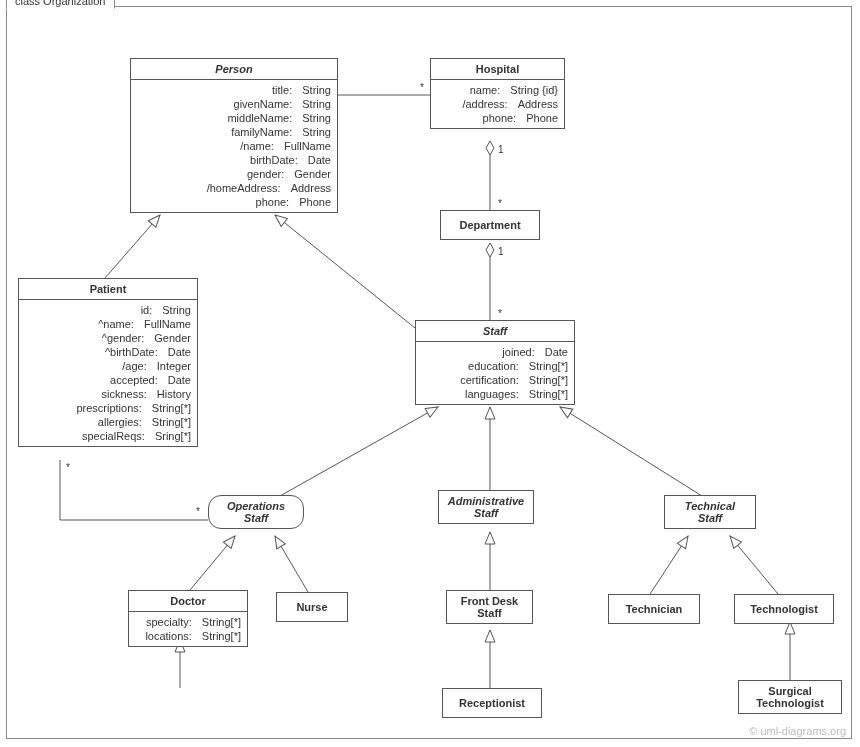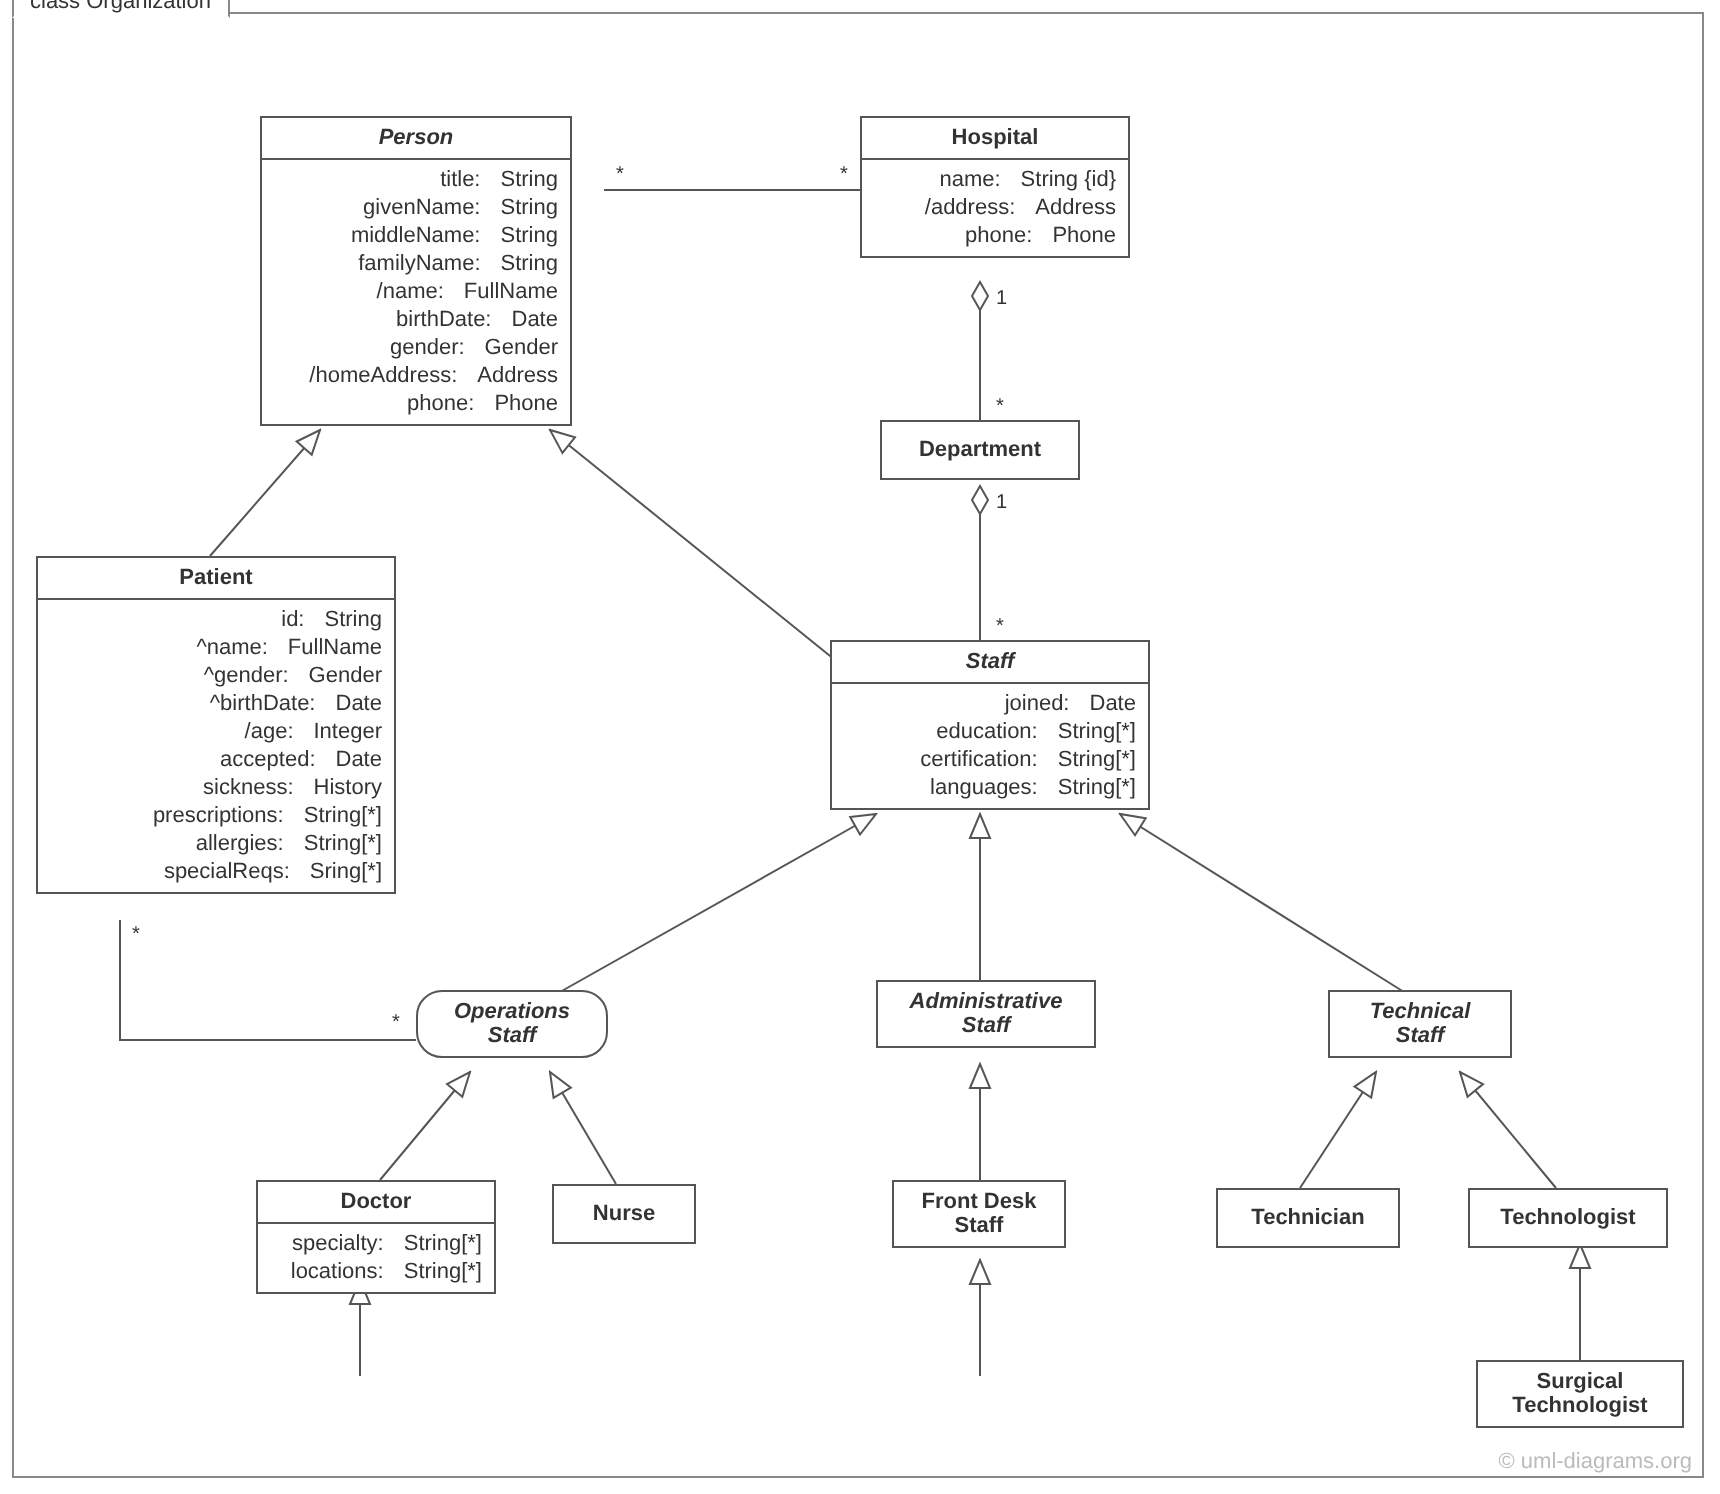--- a/index.html
+++ b/index.html
@@ -132,21 +132,21 @@
 
   <span class="mult" style="left:308px; top:82px;">*</span>
   <span class="mult" style="left:420px; top:82px;">*</span>
   <span class="mult" style="left:498px; top:144px;">1</span>
   <span class="mult" style="left:498px; top:198px;">*</span>
   <span class="mult" style="left:498px; top:246px;">1</span>
   <span class="mult" style="left:498px; top:308px;">*</span>
   <span class="mult" style="left:66px; top:462px;">*</span>
   <span class="mult" style="left:196px; top:506px;">*</span>
 
-  <div class="class-box" style="left:130px; top:58px; width:156px;">
+  <div class="class-box" style="left:130px; top:58px; width:208px;">
     <div class="class-title">Person</div>
     <div class="class-attrs">
       <div class="attr-row">
           <span>title:</span>
           <span>String</span>
         </div>
       <div class="attr-row">
           <span>givenName:</span>
           <span>String</span>
         </div>
@@ -269,21 +269,21 @@
           <span>String[*]</span>
         </div>
     </div>
   </div>
 
   <div class="class-box" style="left:208px; top:495px; width:96px;border-radius:13px;">
     <div class="class-title" style="border-bottom:none; white-space:pre-line;">Operations
 Staff</div>
   </div>
 
-  <div class="class-box" style="left:438px; top:490px; width:110px;">
+  <div class="class-box" style="left:438px; top:490px; width:96px;">
     <div class="class-title" style="border-bottom:none; white-space:pre-line;">Administrative
 Staff</div>
   </div>
 
   <div class="class-box" style="left:664px; top:495px; width:92px;">
     <div class="class-title" style="border-bottom:none; white-space:pre-line;">Technical
 Staff</div>
   </div>
 
   <div class="class-box" style="left:128px; top:590px; width:120px;">
@@ -311,20 +311,23 @@
 
   <div class="class-box" style="left:608px; top:594px; width:92px;">
     <div class="class-title plain" style="border-bottom:none; padding:8px 2px;">Technician</div>
   </div>
 
   <div class="class-box" style="left:734px; top:594px; width:100px;">
     <div class="class-title plain" style="border-bottom:none; padding:8px 2px;">Technologist</div>
   </div>
 
 
+  <div class="class-box" style="left:442px; top:688px; width:100px;">
+    <div class="class-title plain" style="border-bottom:none; padding:8px 2px;">Receptionist</div>
+  </div>
 
   <div class="class-box" style="left:738px; top:680px; width:104px;">
     <div class="class-title plain" style="border-bottom:none; white-space:pre-line;">Surgical
 Technologist</div>
   </div>
 
   <div class="watermark">© uml-diagrams.org</div>
 </div>
 
 </body></html>

